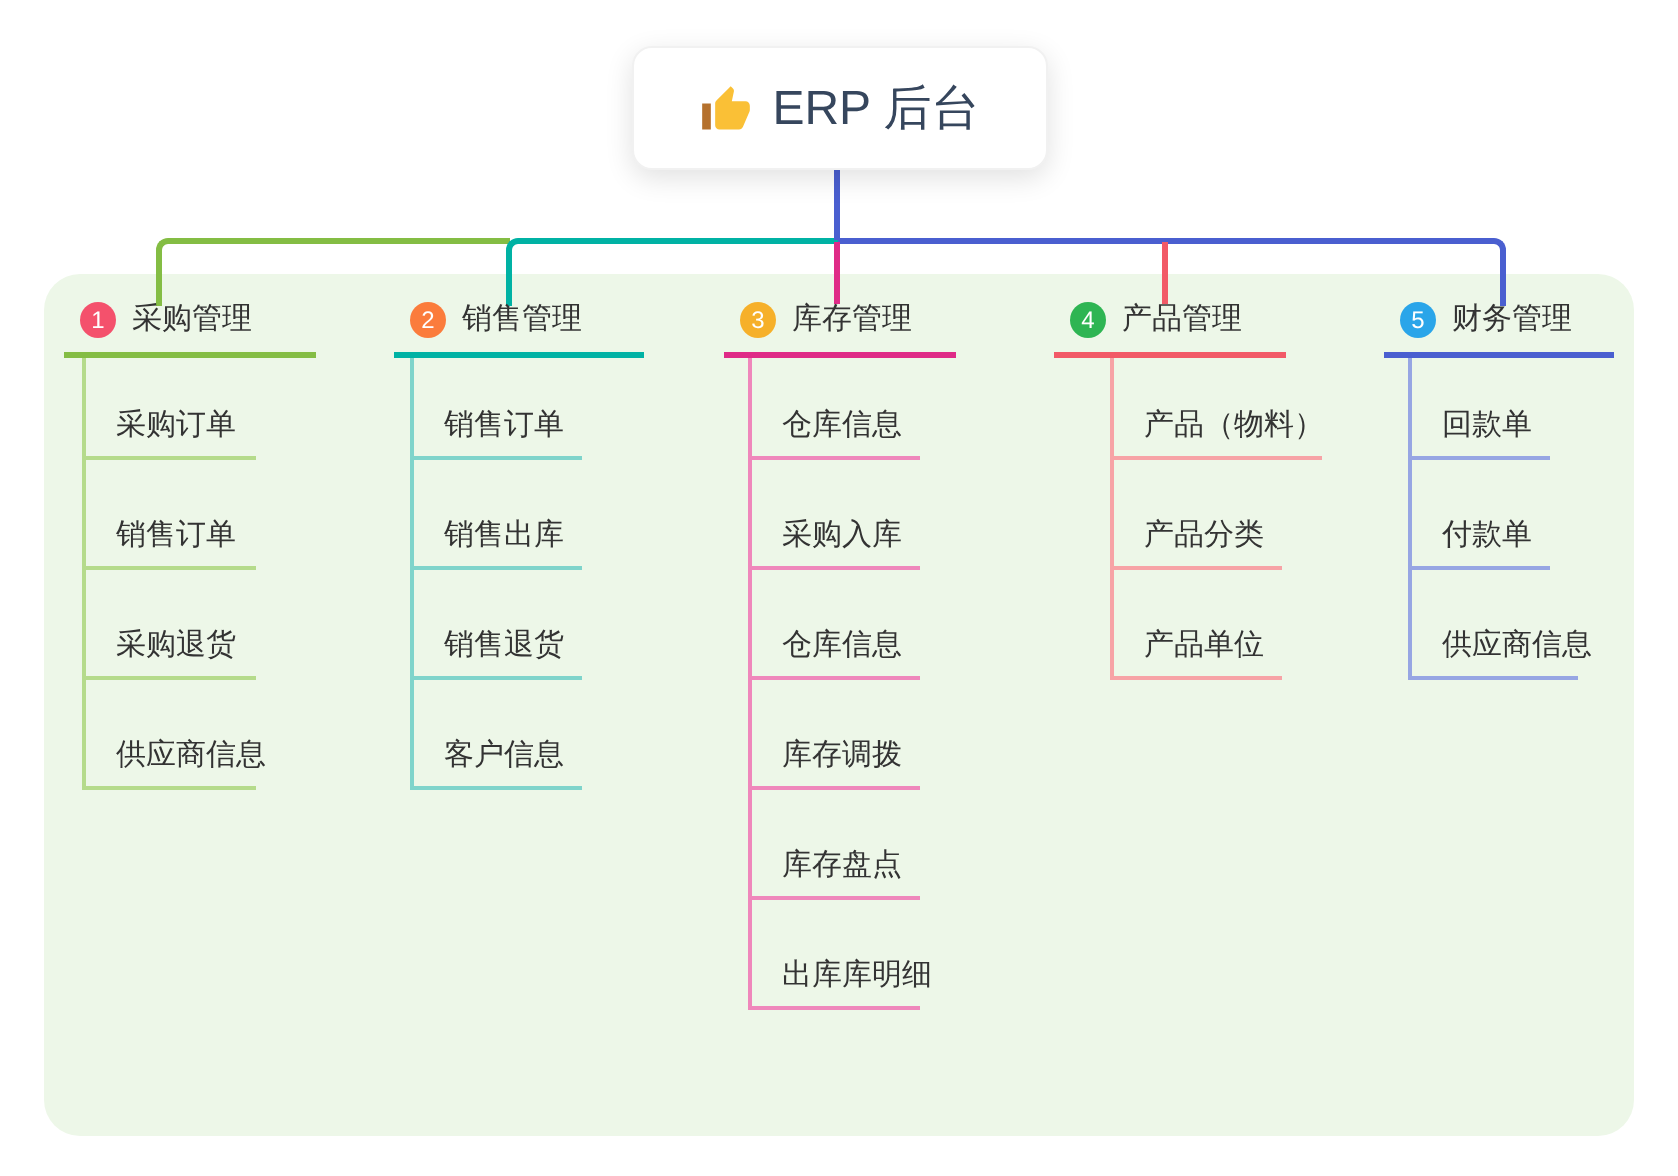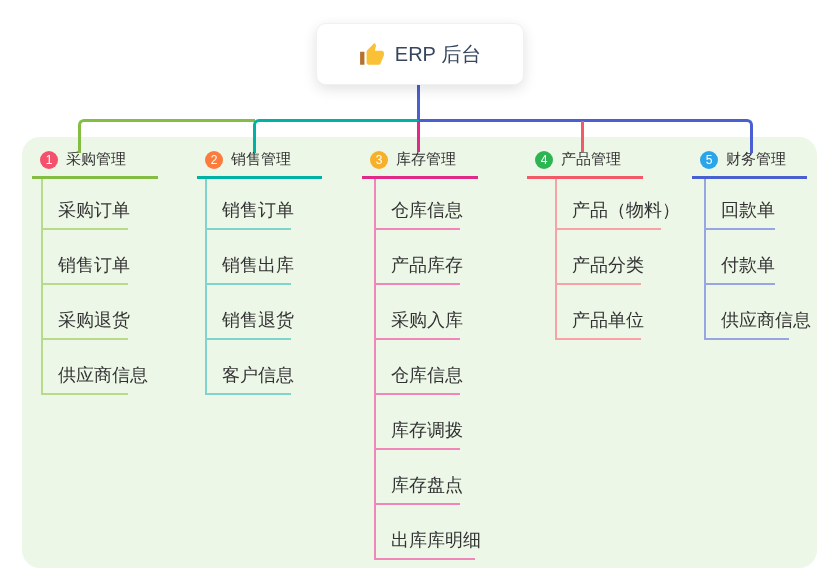--- a/index.html
+++ b/index.html
@@ -6,21 +6,21 @@
   body{font-family:"Liberation Sans","DejaVu Sans",sans-serif;}
   #stage{position:relative;width:839px;height:588px;overflow:hidden;background:#fff;}
 
   
   #panel{position:absolute;left:22px;top:137px;width:795px;height:431px;border-radius:18px;}
 
   
   #root-node{position:absolute;left:316px;top:23px;width:206px;height:60px;background:#fff;
     border:1px solid #f1f1f1;border-radius:10px;box-shadow:0 4px 14px rgba(0,0,0,.12);
     display:flex;align-items:center;justify-content:center;gap:10px;
-    font-size:20px;color:#36465d;}
+    font-size:24px;color:#36465d;}
   #root-node .thumb{width:26px;height:26px;flex:none;margin-top:2px;}
 
   
   .conn{position:absolute;box-sizing:border-box;}
   #root-line{left:417px;top:83px;width:3px;height:37px;}
   #seg-green{left:78px;top:119px;width:177px;height:34px;border-top:3px solid;border-left:3px solid;border-top-left-radius:6px;}
   #seg-teal{left:253px;top:119px;width:168px;height:34px;border-top:3px solid;border-left:3px solid;border-top-left-radius:6px;}
   #seg-blue{left:419px;top:119px;width:334px;height:34px;border-top:3px solid;border-right:3px solid;border-top-right-radius:6px;}
   #drop-magenta{left:417px;top:121px;width:3px;height:31px;}
   #drop-red{left:581px;top:121px;width:3px;height:31px;}
@@ -29,21 +29,21 @@
   .branch{position:absolute;top:150px;}
   .branch-title{display:flex;align-items:center;gap:8px;box-sizing:border-box;
     padding:0 0 7px 8px;border-bottom:3px solid var(--c);
     font-size:15px;color:#333;font-weight:500;white-space:nowrap;}
   .badge{width:18px;height:18px;border-radius:50%;color:#fff;font-size:12px;line-height:18px;
     text-align:center;flex:none;font-weight:400;}
   .children{border-left:2px solid var(--lc);}
   .child{height:55px;display:flex;align-items:flex-end;}
   .child:first-child{height:51px;}
   .child-label{border-bottom:2px solid var(--lc);padding:0 0 7px 15px;box-sizing:border-box;
-    font-size:18px;line-height:1.15;color:#333;white-space:nowrap;}
+    font-size:15px;line-height:1.15;color:#333;white-space:nowrap;}
 
   .b0{left:32px}  .b0 .branch-title{width:126px} .b0 .children{margin-left:9px}  .b0 .child-label{width:85px}
   .b1{left:197px} .b1 .branch-title{width:125px} .b1 .children{margin-left:8px}  .b1 .child-label{width:84px}
   .b2{left:362px} .b2 .branch-title{width:116px} .b2 .children{margin-left:12px} .b2 .child-label{width:84px}
   .b2 .child:nth-child(7) .child-label{width:99px}
   .b3{left:527px} .b3 .branch-title{width:116px} .b3 .children{margin-left:28px} .b3 .child-label{width:84px}
   .b3 .child:nth-child(1) .child-label{width:104px}
   .b4{left:692px} .b4 .branch-title{width:115px} .b4 .children{margin-left:12px} .b4 .child-label{width:69px}
   .b4 .child:nth-child(3) .child-label{width:83px}
 </style>
@@ -112,23 +112,20 @@
   <div class="branch b2" style="--c: #df2b87; --lc: #ef87bb;">
       <div class="branch-title">
         <span class="badge" style="background: rgb(246, 176, 42);">3</span>
         <span>库存管理</span>
       </div>
       <div class="children">
         <div class="child">
           <span class="child-label">仓库信息</span>
         </div>
         <div class="child">
-          <span class="child-label">产品库存</span>
-        </div>
-        <div class="child">
           <span class="child-label">采购入库</span>
         </div>
         <div class="child">
           <span class="child-label">仓库信息</span>
         </div>
         <div class="child">
           <span class="child-label">库存调拨</span>
         </div>
         <div class="child">
           <span class="child-label">库存盘点</span>

